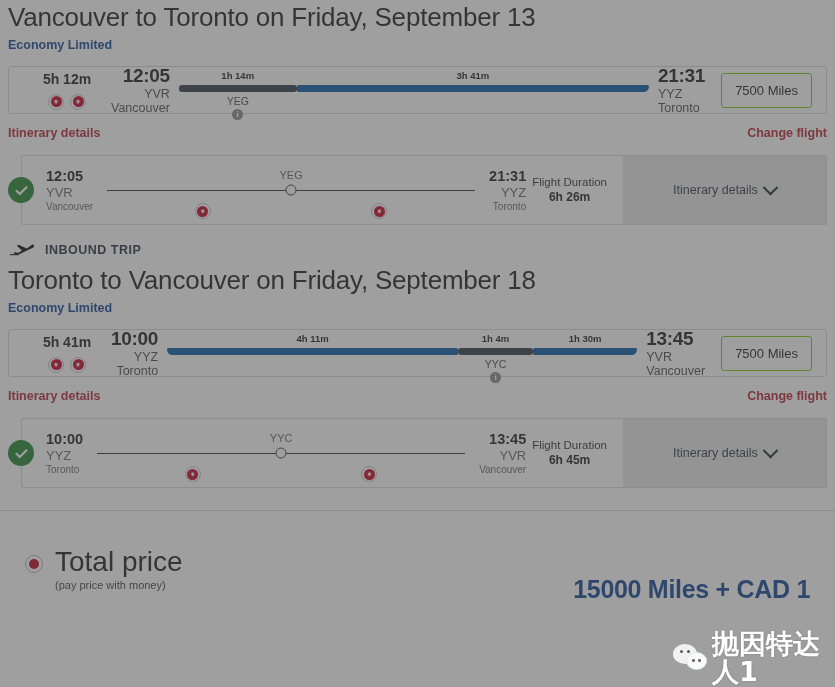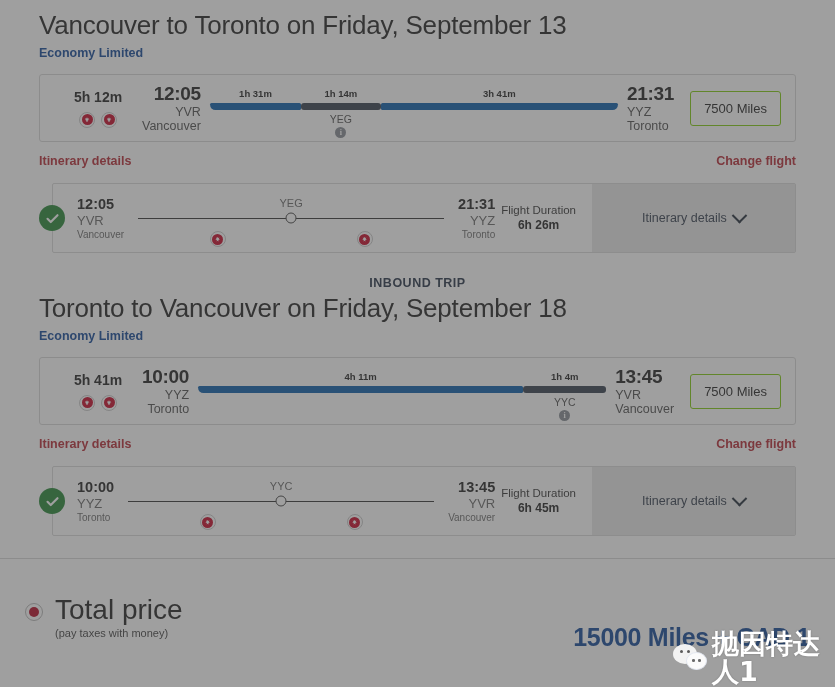--- a/index.html
+++ b/index.html
@@ -11,46 +11,46 @@
     position:relative;
   }
   
   #dim{
     position:absolute;inset:0;
     background:rgba(64,64,64,0.50);
     z-index:50;pointer-events:none;
   }
   #page{position:absolute;inset:0;z-index:1;background:#fff;}
 
-  .wrap{padding:0 39px;margin-top:8px;}
+  .wrap{padding:0 8px;}
 
   
   .trip-tag{
     display:flex;align-items:center;gap:9px;
-    margin:0 0 2px 0;height:22px;flex-direction:column;
+    margin:0 0 2px 0;height:22px;
   }
   .trip-tag .plane{width:28px;height:14px;display:block;}
   .trip-tag .tag-label{
     font-size:12.5px;letter-spacing:.04em;color:#2e3b4e;font-weight:600;
   }
   h1.route{
     margin:0;
     font-size:26px;line-height:34px;font-weight:300;
     color:#2b2b2b;letter-spacing:-.2px;
   }
   .fare-link{
     display:inline-block;margin:4px 0 0 0;
     font-size:12.5px;font-weight:600;color:#1b4e9b;
     text-decoration:none;cursor:pointer;
   }
 
   
   .tl-card{
     border:1px solid #d8d8d8;border-radius:3px;background:#fff;
-    height:68px;display:flex;align-items:center;
+    height:48px;display:flex;align-items:center;
     margin-top:13px;padding:0 14px;box-sizing:border-box;
   }
   .tl-dur{width:88px;flex:0 0 88px;text-align:center;}
   .tl-dur .d{font-size:14px;font-weight:700;color:#2b2b2b;}
   .tl-dur .carriers{display:flex;gap:6px;justify-content:center;margin-top:7px;}
   .ac-logo{
     width:16px;height:16px;border-radius:50%;
     border:1px solid #c9c9c9;background:#fff;
     display:flex;align-items:center;justify-content:center;
     box-sizing:border-box;
@@ -237,24 +237,20 @@
         </div>
       </div>
 
       <div class="tl-end">
         <div class="time">12:05</div>
         <div class="code">YVR</div>
         <div class="city">Vancouver</div>
       </div>
 
       <div class="tl-bars">
-        <div class="seg fly first" style="flex:1.31 1 0;">
-          <div class="seg-lbl">1h 31m</div>
-          <div class="bar"></div>
-        </div>
         <div class="seg stop" style="flex:1.14 1 0;">
           <div class="seg-lbl">1h 14m</div>
           <div class="bar"></div>
           <div class="stop-meta">
             <div class="stop-code">YEG</div>
             <div class="info-ico">i</div>
           </div>
         </div>
         <div class="seg fly last" style="flex:3.41 1 0;justify-content:center;">
           <div class="seg-lbl">3h 41m</div>
@@ -354,20 +350,24 @@
           <div class="bar"></div>
         </div>
         <div class="seg stop" style="flex:1.07 1 0;">
           <div class="seg-lbl">1h 4m</div>
           <div class="bar"></div>
           <div class="stop-meta">
             <div class="stop-code">YYC</div>
             <div class="info-ico">i</div>
           </div>
         </div>
+        <div class="seg fly last" style="flex:1.50 1 0;">
+          <div class="seg-lbl">1h 30m</div>
+          <div class="bar"></div>
+        </div>
       </div>
 
       <div class="tl-end right">
         <div class="time">13:45</div>
         <div class="code">YVR</div>
         <div class="city">Vancouver</div>
       </div>
 
       <div class="miles-badge">7500 Miles</div>
     </div>
@@ -422,21 +422,21 @@
 
   <div class="divider"></div>
 
   <div class="total">
     <div class="total-left">
       <span class="radio">
           <i></i>
         </span>
       <div class="total-txt">
         <div class="big">Total price</div>
-        <div class="small">(pay taxes with money)</div>
+        <div class="small">(pay price with money)</div>
       </div>
     </div>
     <div class="total-right">15000 Miles + CAD 1</div>
   </div>
 
 </div>
 
 <div id="dim"></div>
 
 <div id="wm">

